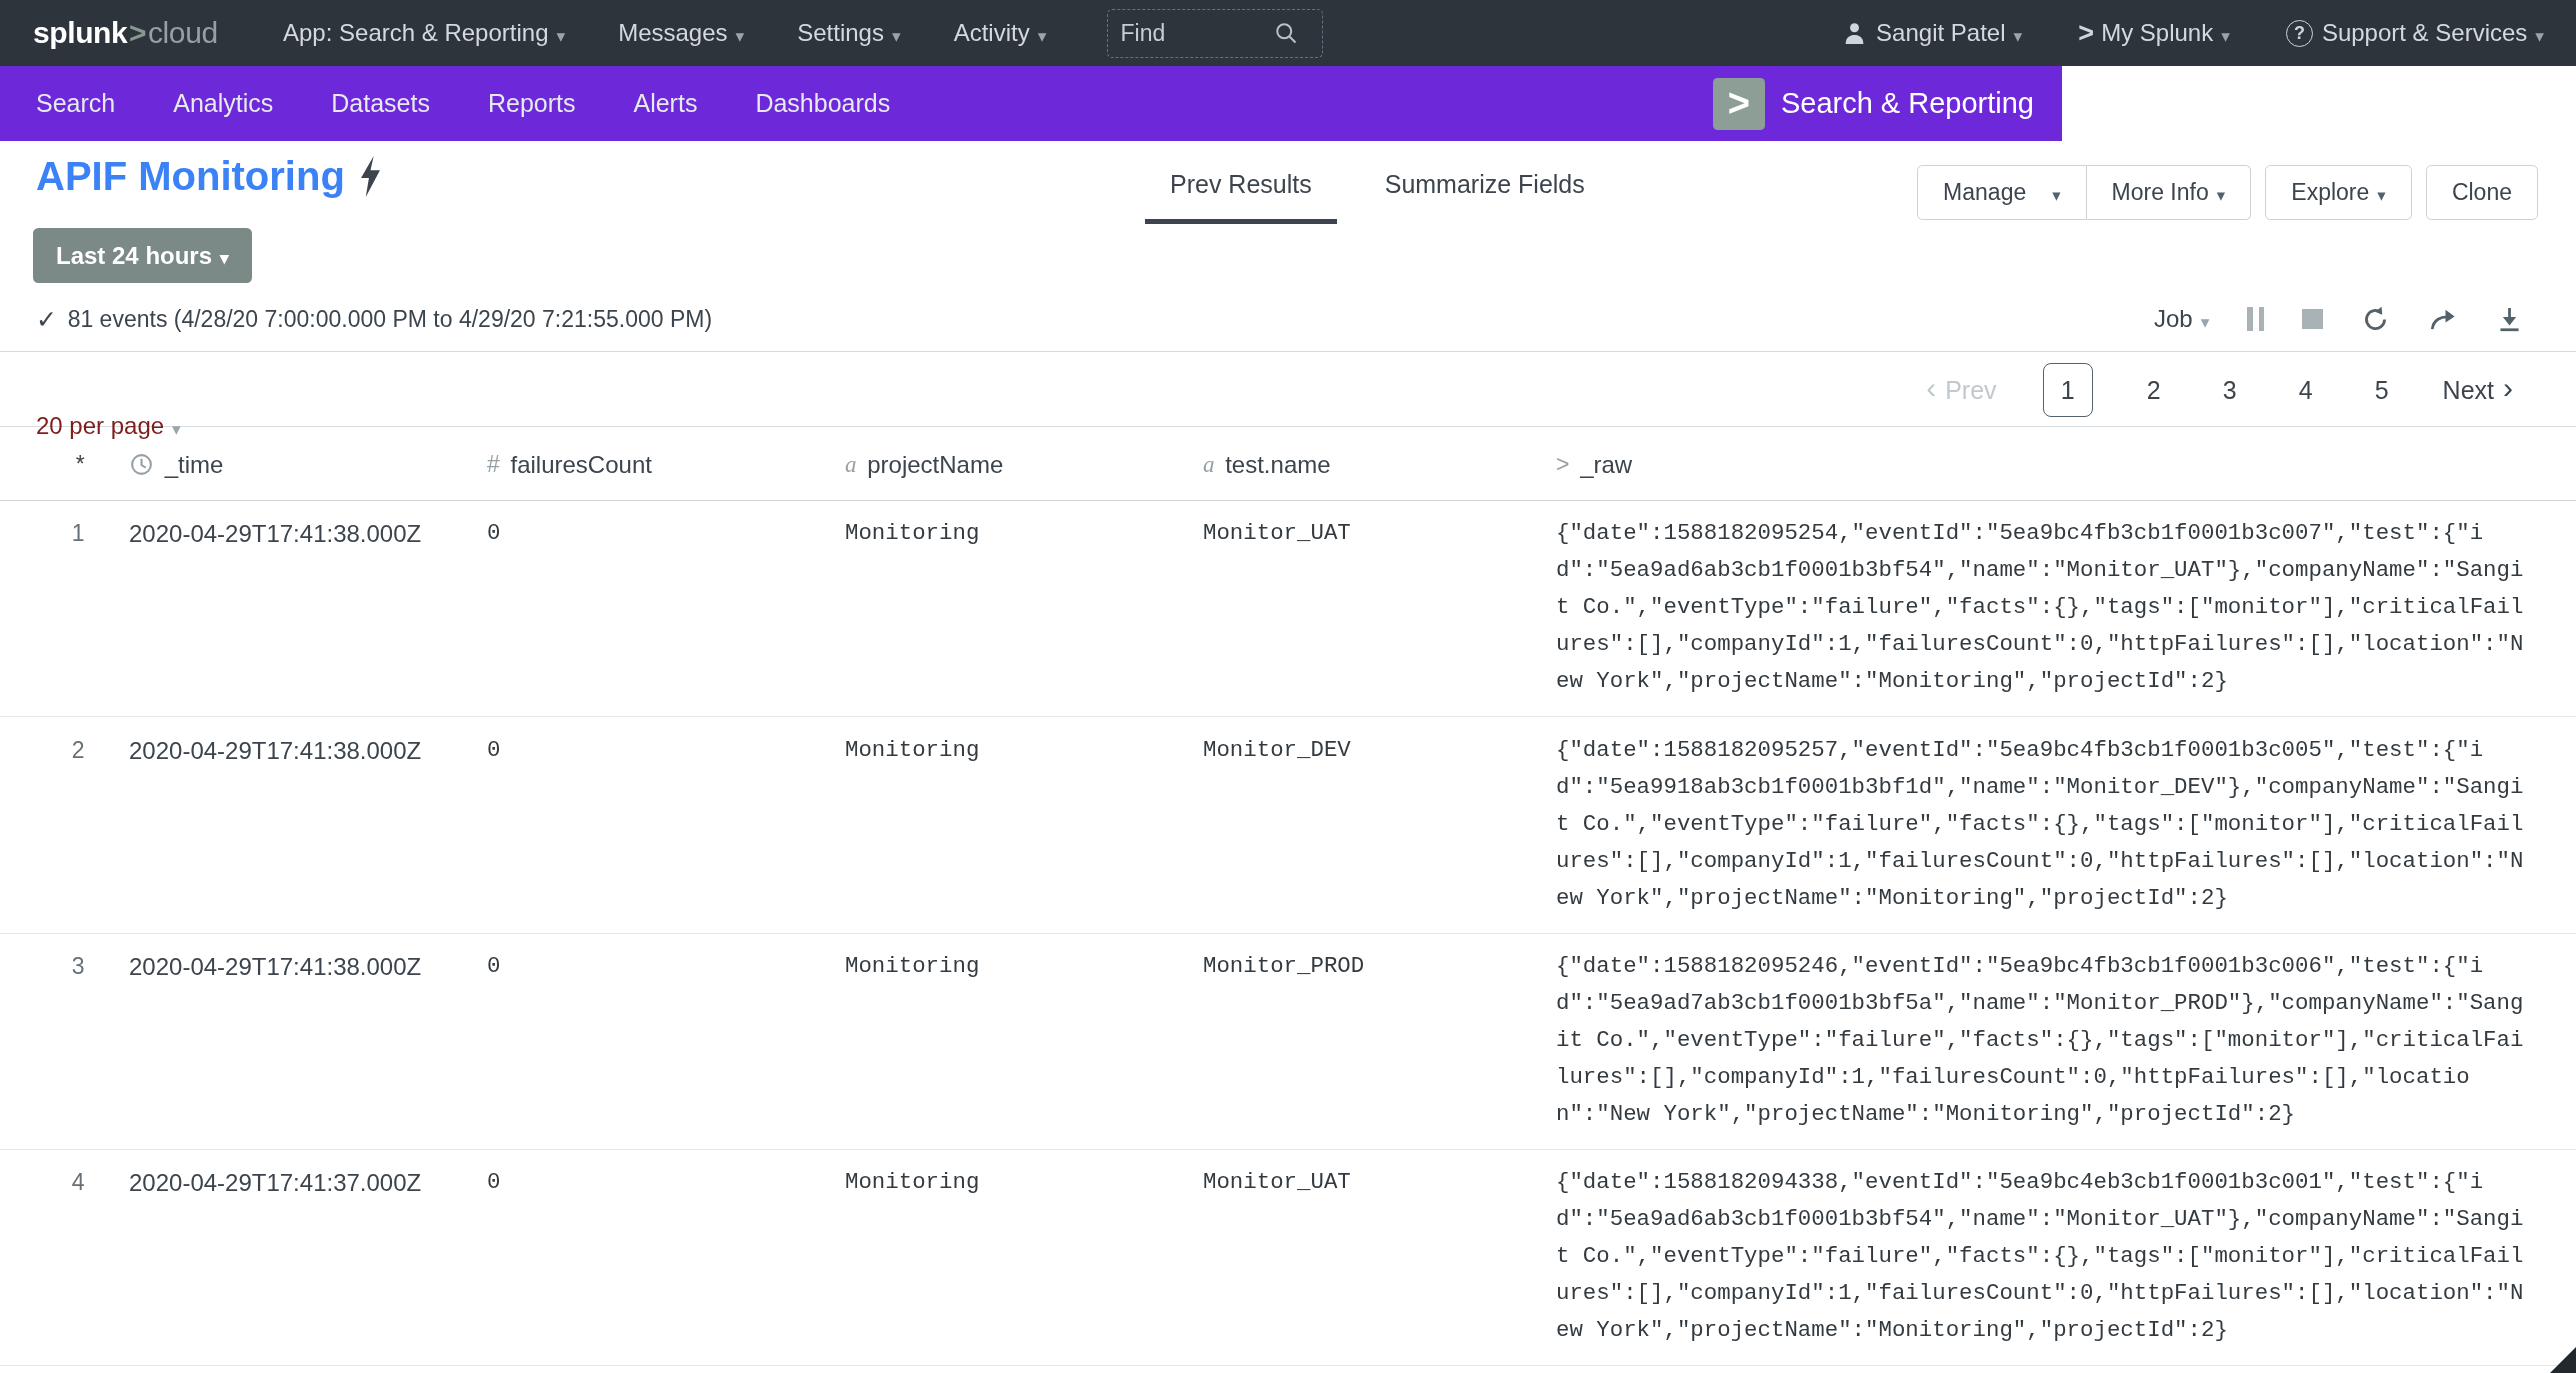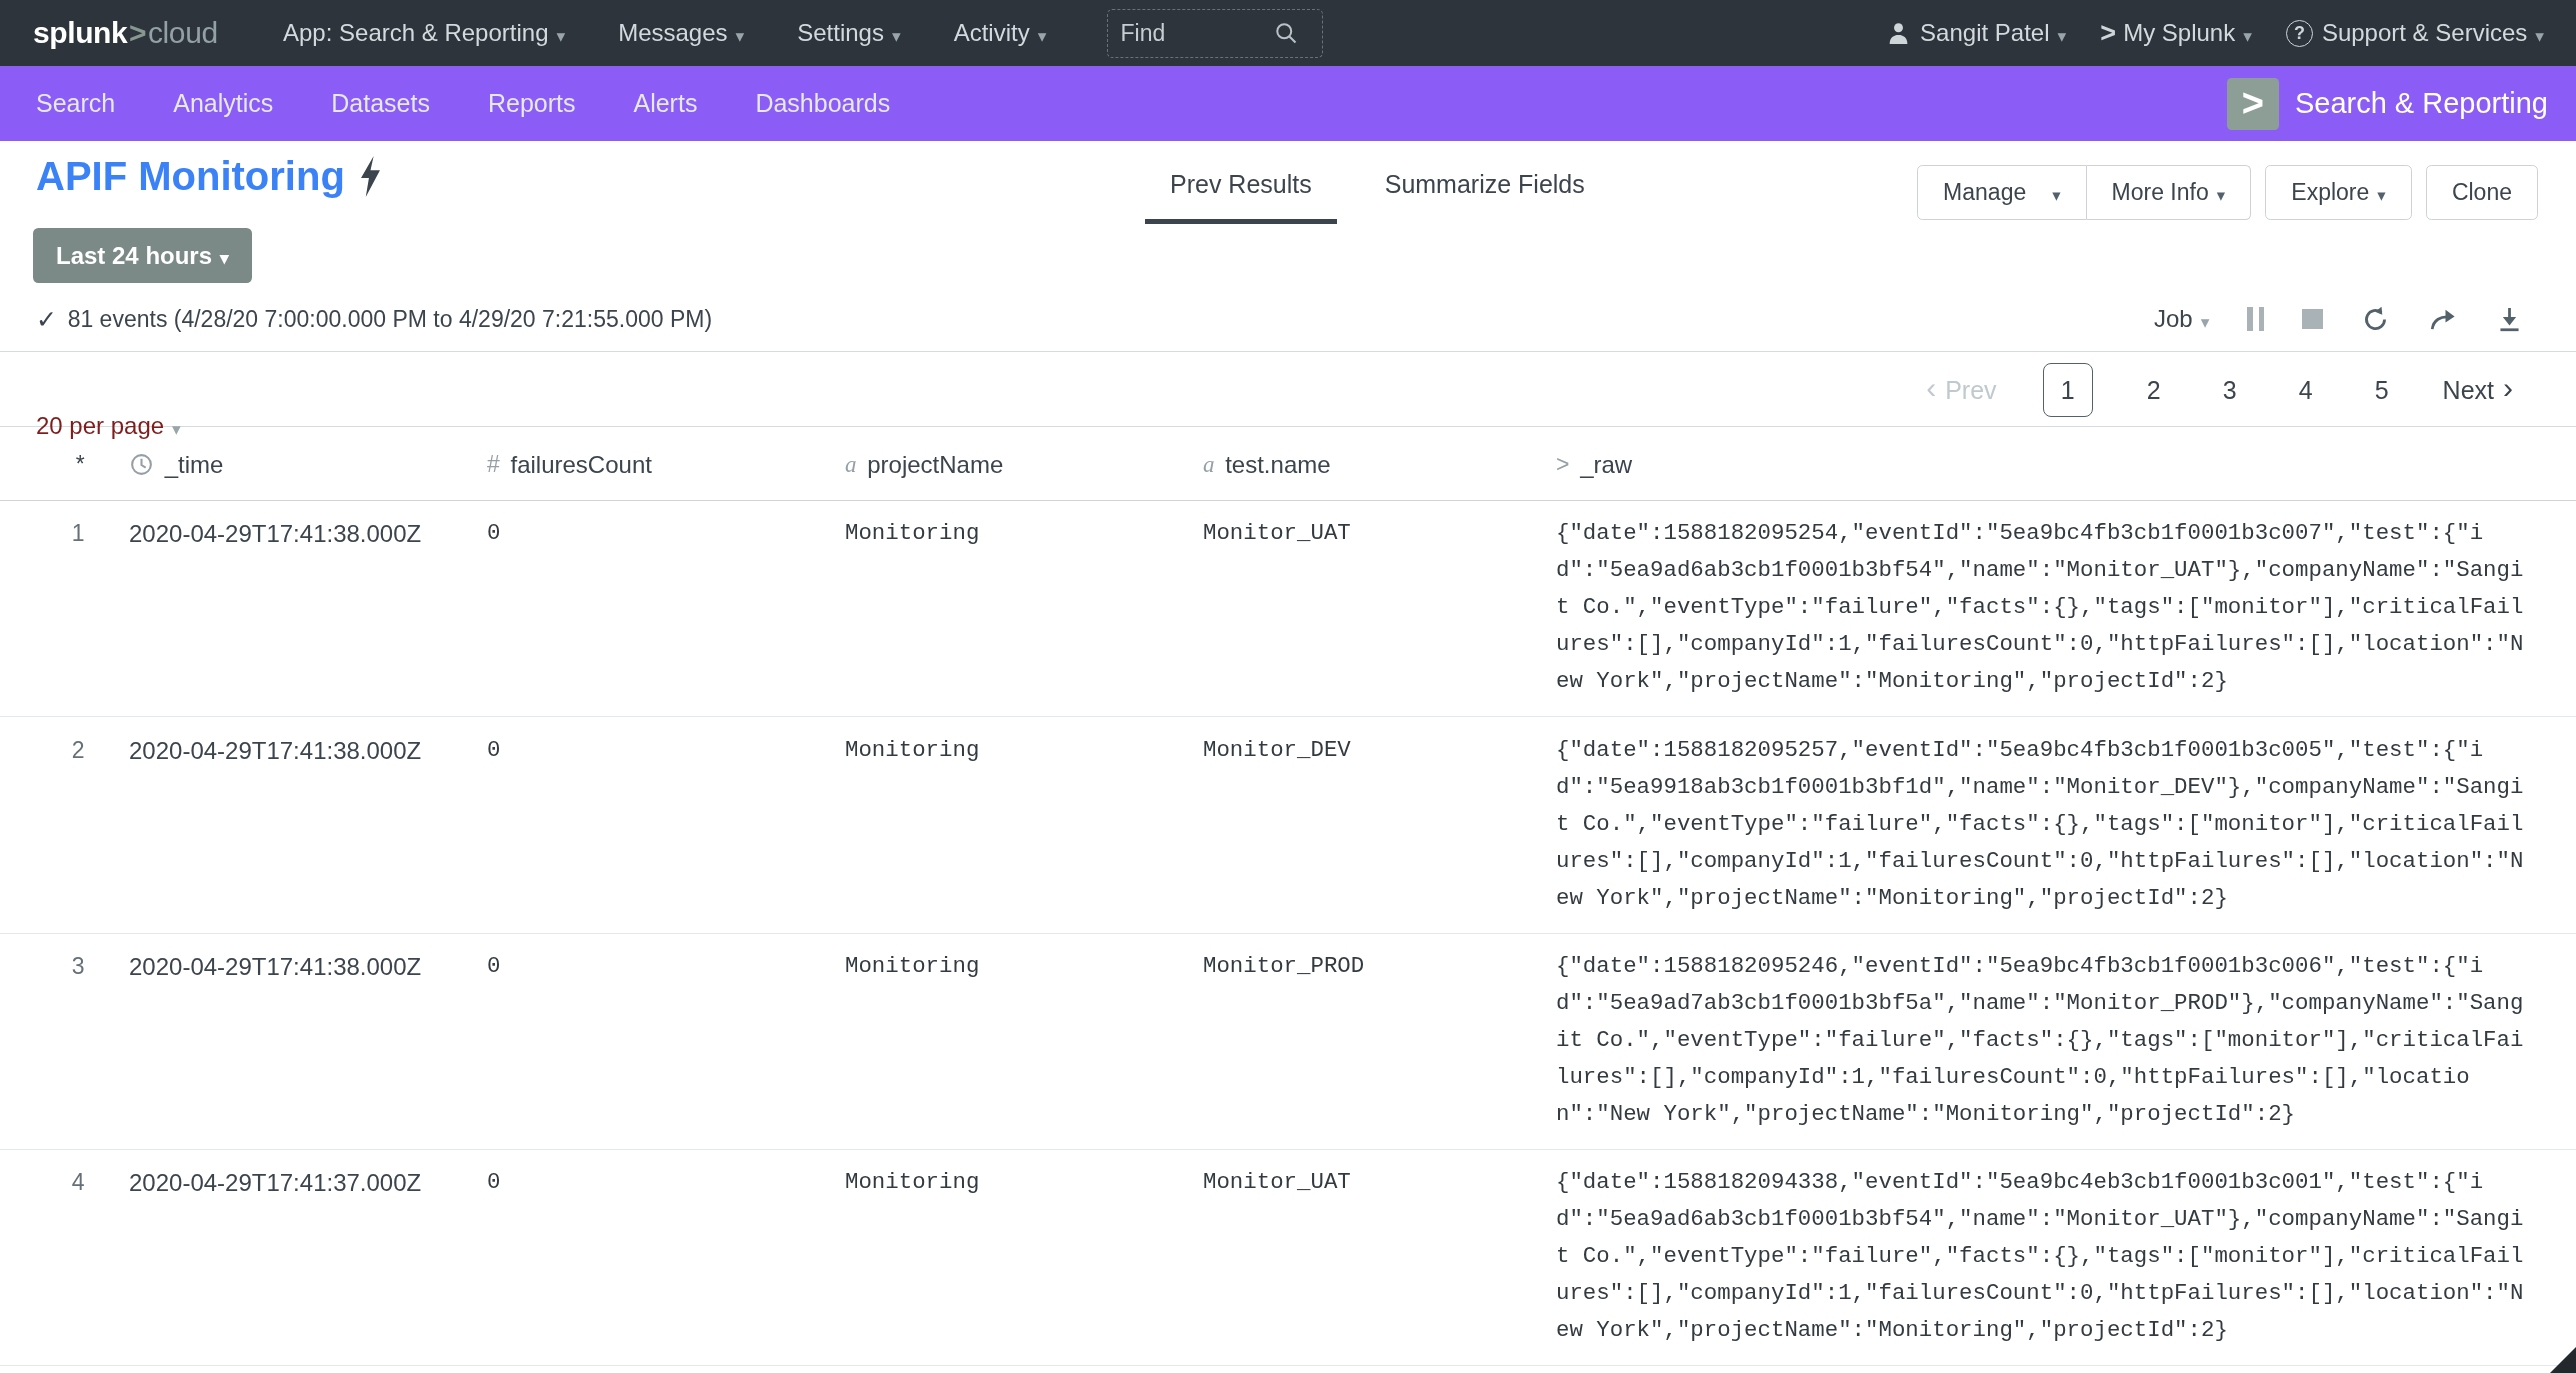--- a/index.html
+++ b/index.html
@@ -14,28 +14,28 @@
   .logo .lg-gt { color:#86988f; font-weight:bold; margin:0 1.8px; }
   .logo .lg-cloud { color:#93a0a5; font-weight:normal; }
   .topbar-menus { position:absolute; left:283px; top:0; height:66px; display:flex; align-items:center; gap:53px; }
   .tb-item { color:#d3dade; font-size:24px; display:flex; align-items:center; cursor:pointer; }
   .caret::after { content:"\25BE"; font-size:0.72em; margin-left:8px; color:#9aa5ab; position:relative; top:0.9px; }
   .find-box { position:absolute; left:1107px; top:9px; width:216px; height:49px; border:0.9px dashed #67727a; border-radius:5.4px;
               display:flex; align-items:center; padding:0 12.5px; }
   .find-box input { background:transparent; border:none; outline:none; color:#c6ced2; font-size:23px; width:152px;
                     font-family:"Liberation Sans", sans-serif; }
   .find-box input::placeholder { color:#c6ced2; }
-  .topbar-right { position:absolute; right:32px; top:0; height:66px; display:flex; align-items:center; gap:34px; }
+  .topbar-right { position:absolute; right:32px; top:0; height:66px; display:flex; align-items:center; gap:56px; }
   .tb-icon { display:inline-flex; align-items:center; justify-content:center; margin-right:9px; }
   .q-circle { width:27px; height:27px; border:1.8px solid #cfd6da; border-radius:50%; color:#cfd6da; font-size:18px; font-weight:bold;
               display:inline-flex; align-items:center; justify-content:center; margin-right:9px; }
   .ms-gt { color:#cfd6da; font-weight:bold; font-size:27px; margin-right:7.2px; }
 
   
-  .appnav { position:absolute; left:0; top:66px; width:2576px; height:75px; background:#8b5cf6; }
+  .appnav { position:absolute; left:0; top:66px; width:2062px; height:75px; background:#6d28d9; }
   .appnav-items { position:absolute; left:36px; top:0; height:75px; display:flex; align-items:center; gap:58px; }
   .an-item { color:#e6eaec; font-size:25px; cursor:pointer; }
   .app-badge { position:absolute; right:28px; top:0; height:75px; display:flex; align-items:center; gap:16px; }
   .badge-sq { width:52px; height:52px; background:#8d9e96; border-radius:4.5px; display:flex; align-items:center; justify-content:center;
               color:#ffffff; font-size:38px; font-weight:bold; }
   .badge-title { color:#ffffff; font-size:29px; }
 
   
   .page-title { position:absolute; left:36px; top:154px; font-size:40px; font-weight:bold; color:#3b82f6; display:flex; align-items:center; }
   .bolt { margin-left:12.5px; }

